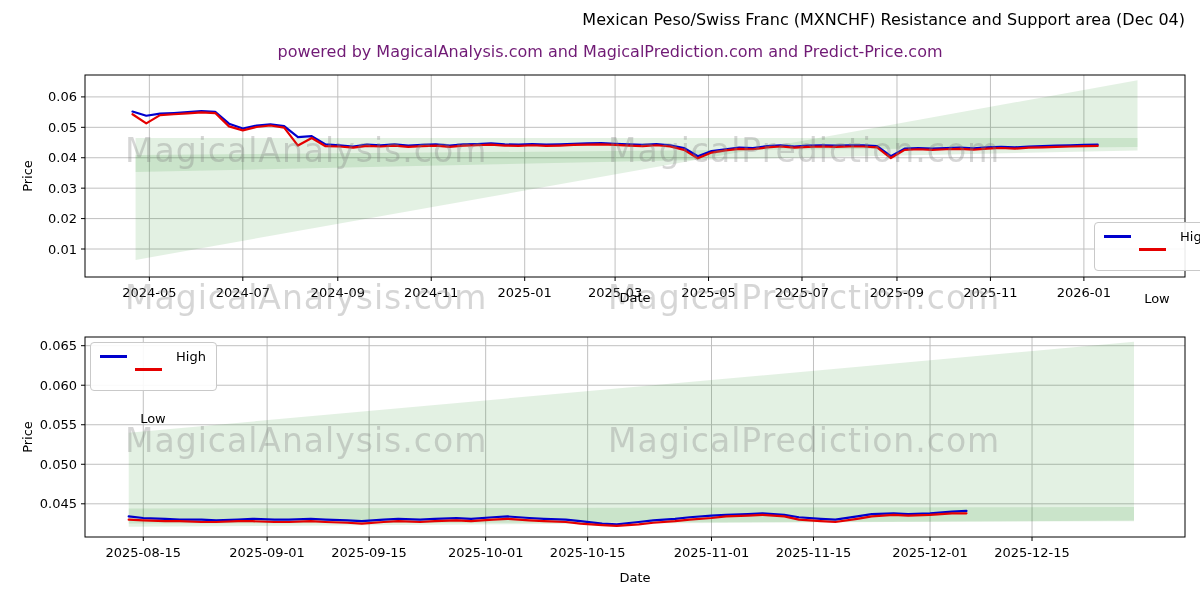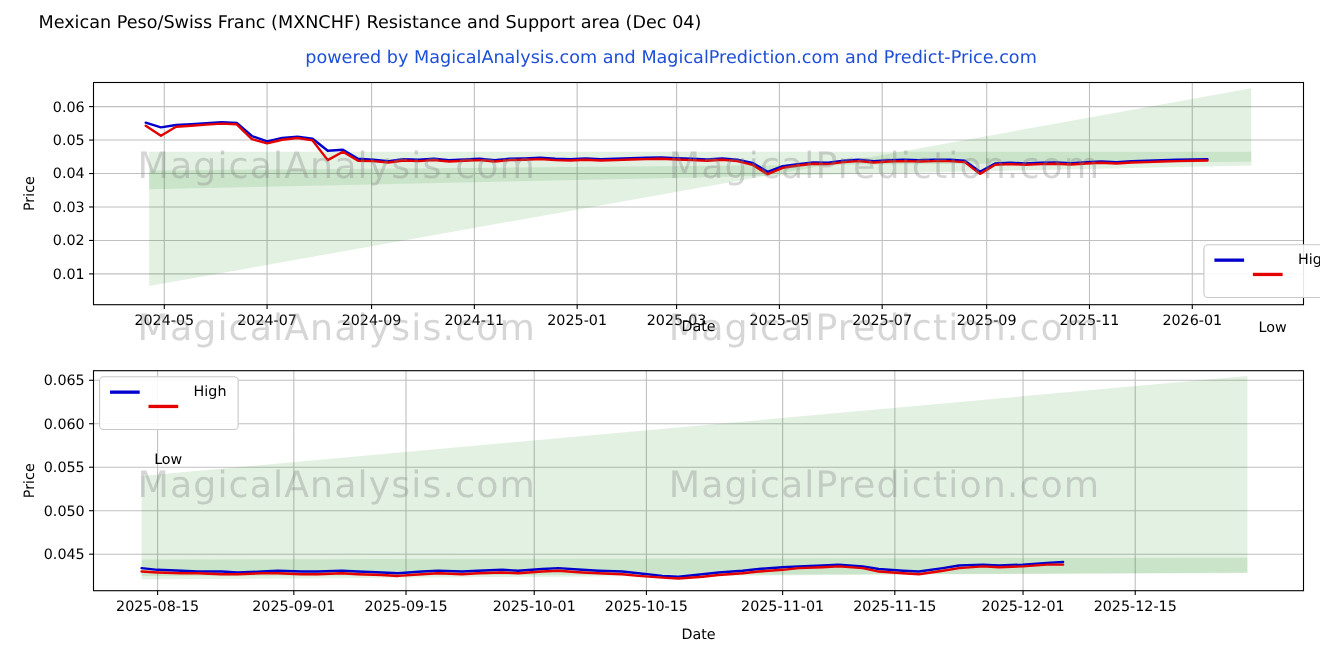--- a/index.html
+++ b/index.html
@@ -1,21 +1,21 @@
 <!DOCTYPE html>
 <html><head>
 <meta charset="utf-8">
 <style>
   html,body{margin:0;padding:0;background:#fff;}
   .fig{position:relative;width:1200px;height:600px;background:#ffffff;
        font-family:"DejaVu Sans","Liberation Sans",sans-serif;color:#000;overflow:hidden;}
-  .title{position:absolute;left:35px;width:1150px;top:10px;text-align:left;
+  .title{position:absolute;left:35px;width:1150px;top:10px;text-align:right;
          font-size:16px;color:#000;}
   .subtitle{position:absolute;left:35px;width:1150px;top:42px;text-align:center;
-            font-size:16px;color:#1d4ed8;}
+            font-size:16px;color:#701a75;}
   .ylabel{position:absolute;width:100px;height:18px;line-height:18px;text-align:center;
           font-size:13px;transform:rotate(-90deg);}
   .xlabel{position:absolute;left:85px;width:1100px;text-align:center;font-size:13px;}
   .watermark{position:absolute;font-size:33px;color:rgba(128,128,128,0.32);
              white-space:nowrap;letter-spacing:1px;pointer-events:none;}
   .legend{position:absolute;background:rgba(255,255,255,0.9);border:1px solid #c9c9c9;
           border-radius:4px;padding:5px 10px 5px 9px;font-size:13px;}
   .lrow{display:flex;align-items:center;height:17px;gap:40px;}
   .lrow + .lrow{margin-top:3px;flex-direction:column;}
   .lsample{display:inline-block;width:27px;height:0;border-top:3px solid #000;margin-right:9px;}

